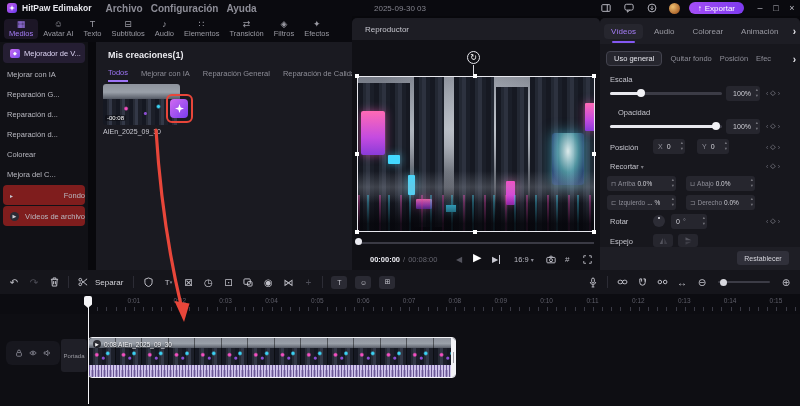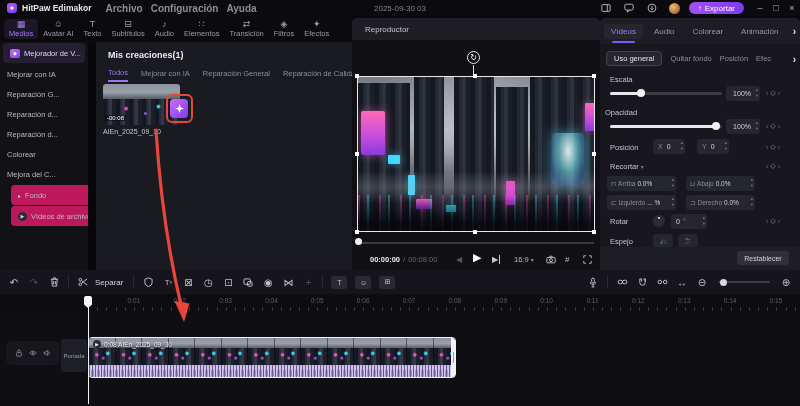--- a/index.html
+++ b/index.html
@@ -27,21 +27,21 @@
   .rtab .rl { font-size:7.5px; line-height:9px; color:#9a9aa3; white-space:nowrap; }
   .rtab.active { background:#1c1626; }
   .rtab.active .ri, .rtab.active .rl { color:#a57df7; }
 
   
   #sidebar { left:0; top:42px; width:88px; height:228px; background:#111116; overflow:hidden; }
   .side-item { height:20px; display:flex; align-items:center; padding-left:7px; font-size:7.5px; color:#b9b9c1; white-space:nowrap; }
   .side-item .mini { width:10px; height:9px; border-radius:2px; background:linear-gradient(135deg,#c86bf0,#7a4df0); margin-right:4px; flex:0 0 auto; display:flex;align-items:center;justify-content:center; color:#fff; font-size:5px;}
   .side-item.active { background:#251e33; border-radius:4px; margin:1px 3px; width:82px; color:#ded5f5; }
   .side-item.purple { color:#9d74f5; }
-  .side-item.boxed { background:#be185d; border-radius:4px; margin:1px 11px; width:82px; }
+  .side-item.boxed { background:#7f1d1d; border-radius:4px; margin:1px 3px; width:82px;justify-content:space-between; }
   .side-item .tri { color:#c5c5cd; font-size:6px; margin-right:4px; }
   .side-item .circ { width:9px;height:9px;border-radius:50%;background:#2b2b34;color:#cfcfd6;font-size:5px;display:flex;align-items:center;justify-content:center;margin-right:4px;}
 
   
   #library { left:96px; top:42px; width:264px; height:228px; background:#1a1a21; border-radius:0 4px 4px 0; }
   .lib-title { position:absolute; left:12px; top:8px; font-size:9px; font-weight:bold; color:#eaeaef; }
   .lib-tabs { position:absolute; left:12px; top:26px; display:flex; gap:13px; align-items:center; }
   .lib-tab { font-size:7.5px; color:#8d8d97; padding-bottom:3px; }
   .lib-tab.active { color:#9d74f5; border-bottom:2px solid #9d74f5; }
   .lib-chevron { position:absolute; right:6px; top:27px; color:#d5d5dc; font-size:9px; font-weight:bold; }
@@ -393,21 +393,21 @@
           <span>▴</span>
           <span>▾</span>
         </span>
     </div>
     <div class="kf" style="left:166px;top:71px;">
       <span>‹</span>
         <span class="dia">◇</span>
         <span>›</span>
     </div>
 
-    <div class="ins-label" style="left:5px;top:90px;">Opacidad</div>
+    <div class="ins-label" style="left:18px;top:90px;">Opacidad</div>
     <div class="slider-track" style="top:107px;">
       <div class="slider-fill" style="width:95%;"></div>
       <div class="slider-thumb" style="left:calc(95% - 4px);"></div>
     </div>
     <div class="valbox" style="left:126px;top:101px;">
       <span>100%</span>
       <span class="stepper">
           <span>▴</span>
           <span>▾</span>
         </span>

